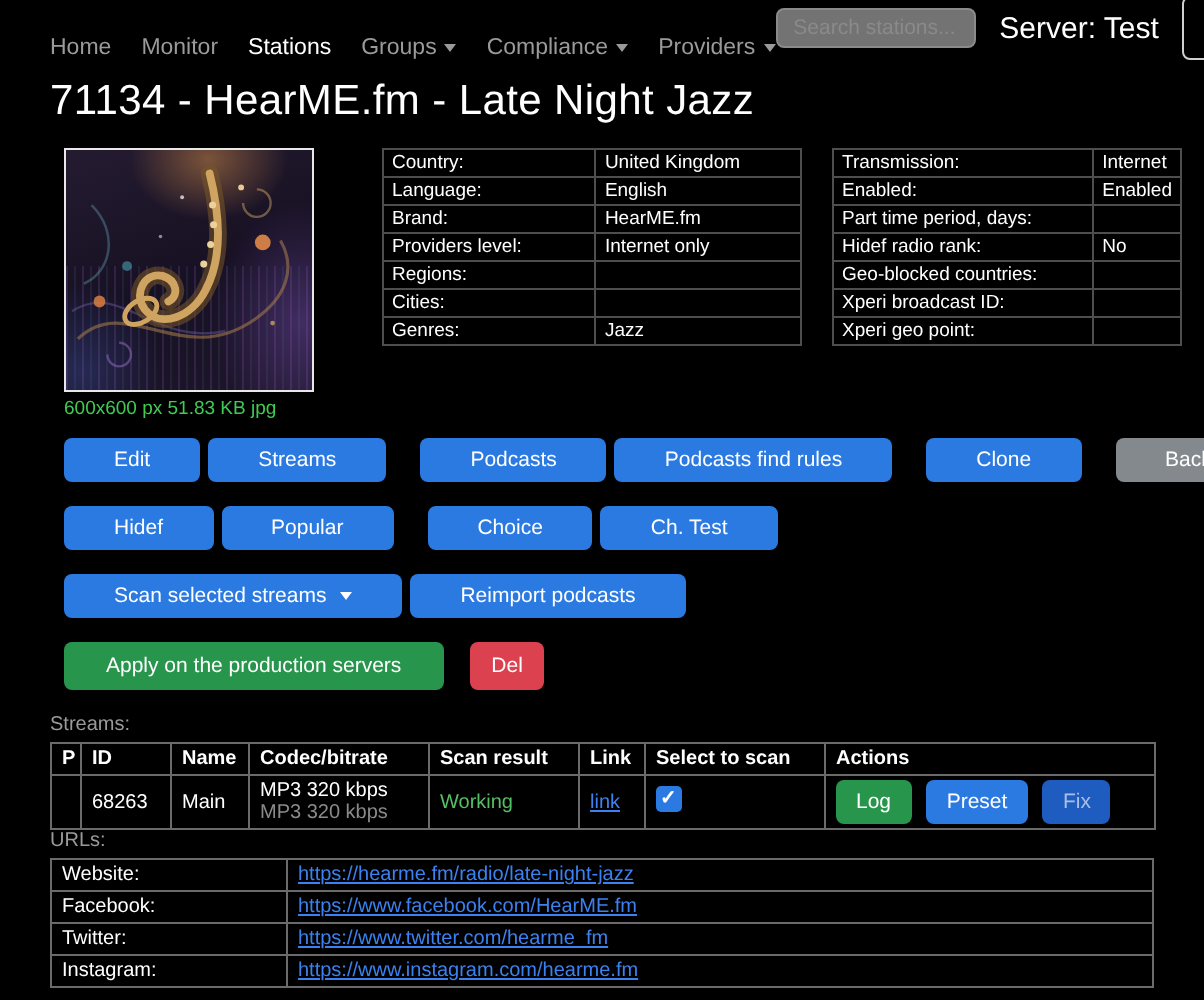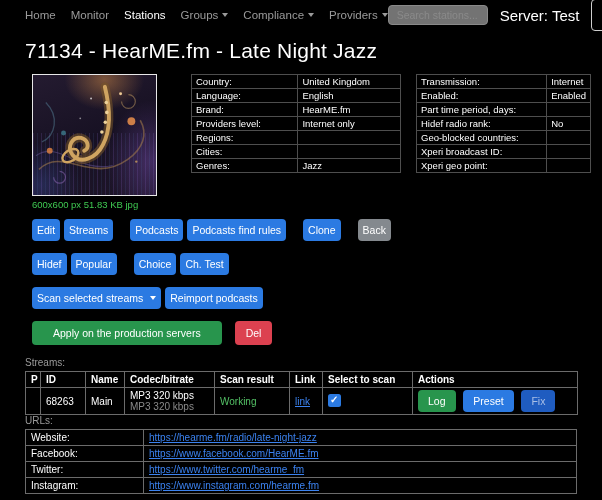--- a/index.html
+++ b/index.html
@@ -1,20 +1,20 @@
 <!DOCTYPE html>
 <html style="--primary: #2b7ae2; --primary_dark: #1f5cc0; --success: #28954d; --danger: #dc4150; --secondary: #84898e; --link: #3b82f0; --green_text: #53c065; --caption_green: #3fca52;"><head>
 <meta charset="utf-8">
 <style>
   * { margin:0; padding:0; box-sizing:border-box; }
   html,body { width:602px; height:500px; background:#000; overflow:hidden;
     font-family:"Liberation Sans", sans-serif; color:#fff; }
 
   
-  .navbar { height:30px; display:flex; align-items:center; padding:0 25px; }
+  .navbar { height:30px; display:flex; align-items:flex-end; padding:0 25px; }
   .nav-links { display:flex; align-items:center; gap:15px; }
   .nav-link { font-size:11.5px; color:#9a9a9a; text-decoration:none; cursor:pointer;
     display:flex; align-items:center; gap:4px; }
   .nav-link.active { color:#fff; }
   .caret { width:0; height:0; border-left:3.5px solid transparent;
     border-right:3.5px solid transparent; border-top:4px solid #9a9a9a; display:inline-block; }
   .nav-right { margin-left:auto; display:flex; align-items:center; }
   .search-input { width:100px; height:20px; background:#737373; border:1px solid #8a8a8a;
     border-radius:4px; color:#ddd; font-size:10.5px; padding:0 8px;
     font-family:"Liberation Sans", sans-serif; }
@@ -50,21 +50,21 @@
   .tbl-left { margin-left:13px; width:210px; flex:none; }
   .tbl-left td.lbl { width:107px; }
   .tbl-left td.val { width:103px; }
   .tbl-right { margin-left:15px; width:175px; flex:none; }
   .tbl-right td.lbl { width:140px; }
   .tbl-right td.val { width:35px; }
 
   
   .btn-area { margin-top:9px; margin-left:7px; }
   .btn-row { margin-bottom:12px; display:flex; align-items:center; }
-  .btn { border:none; border-radius:4px; color:#fff; font-size:10.5px; padding:5px 5px;
+  .btn { border:none; border-radius:4px; color:#fff; font-size:10.5px; padding:5px 25px;
     cursor:pointer; font-family:"Liberation Sans", sans-serif; white-space:nowrap;
     display:inline-flex; align-items:center; gap:7px; }
   .btn + .btn { margin-left:4px; }
   .btn.gap { margin-left:17px; }
   .btn-primary { background:var(--primary); }
   .btn-secondary { background:var(--secondary); }
   .btn-success { background:var(--success); padding:6px 21px; }
   .btn-danger { background:var(--danger); padding:6px 11px; }
   .caret-w { border-top-color:#fff; }
 

